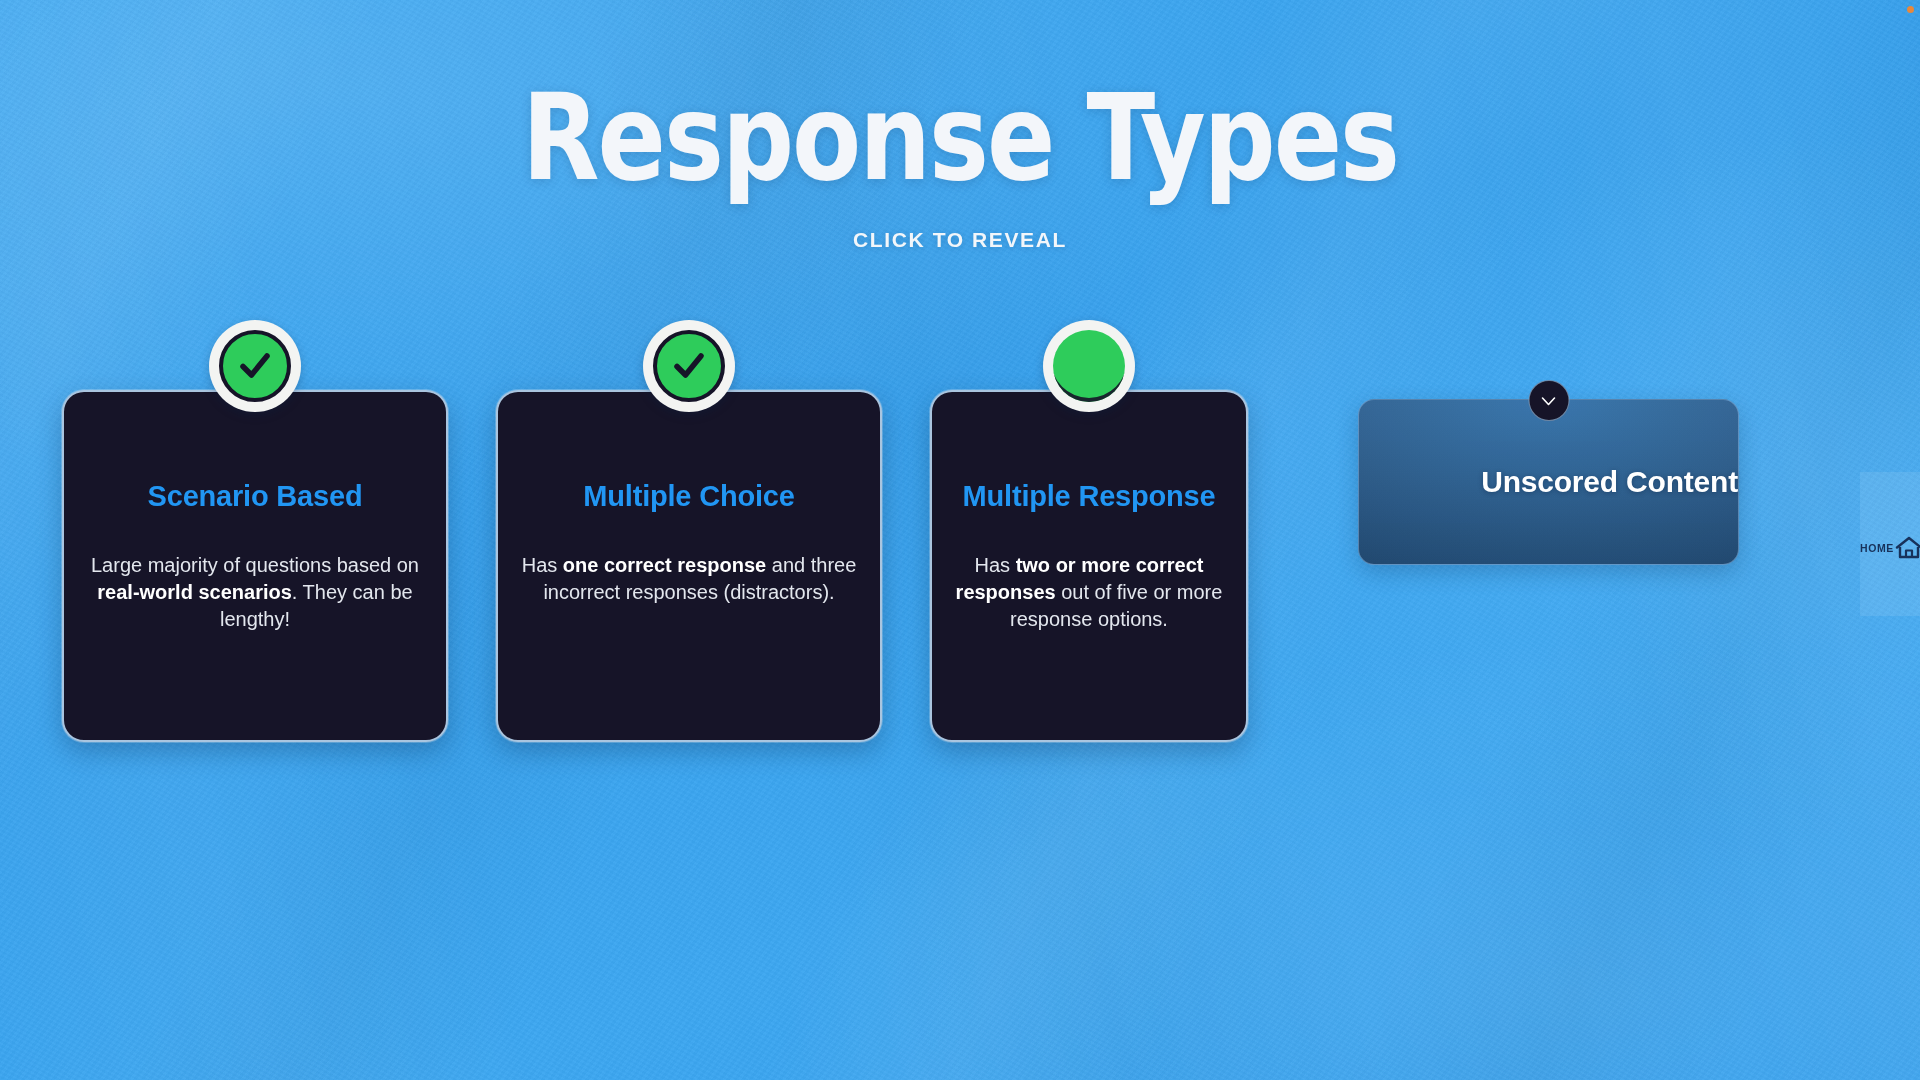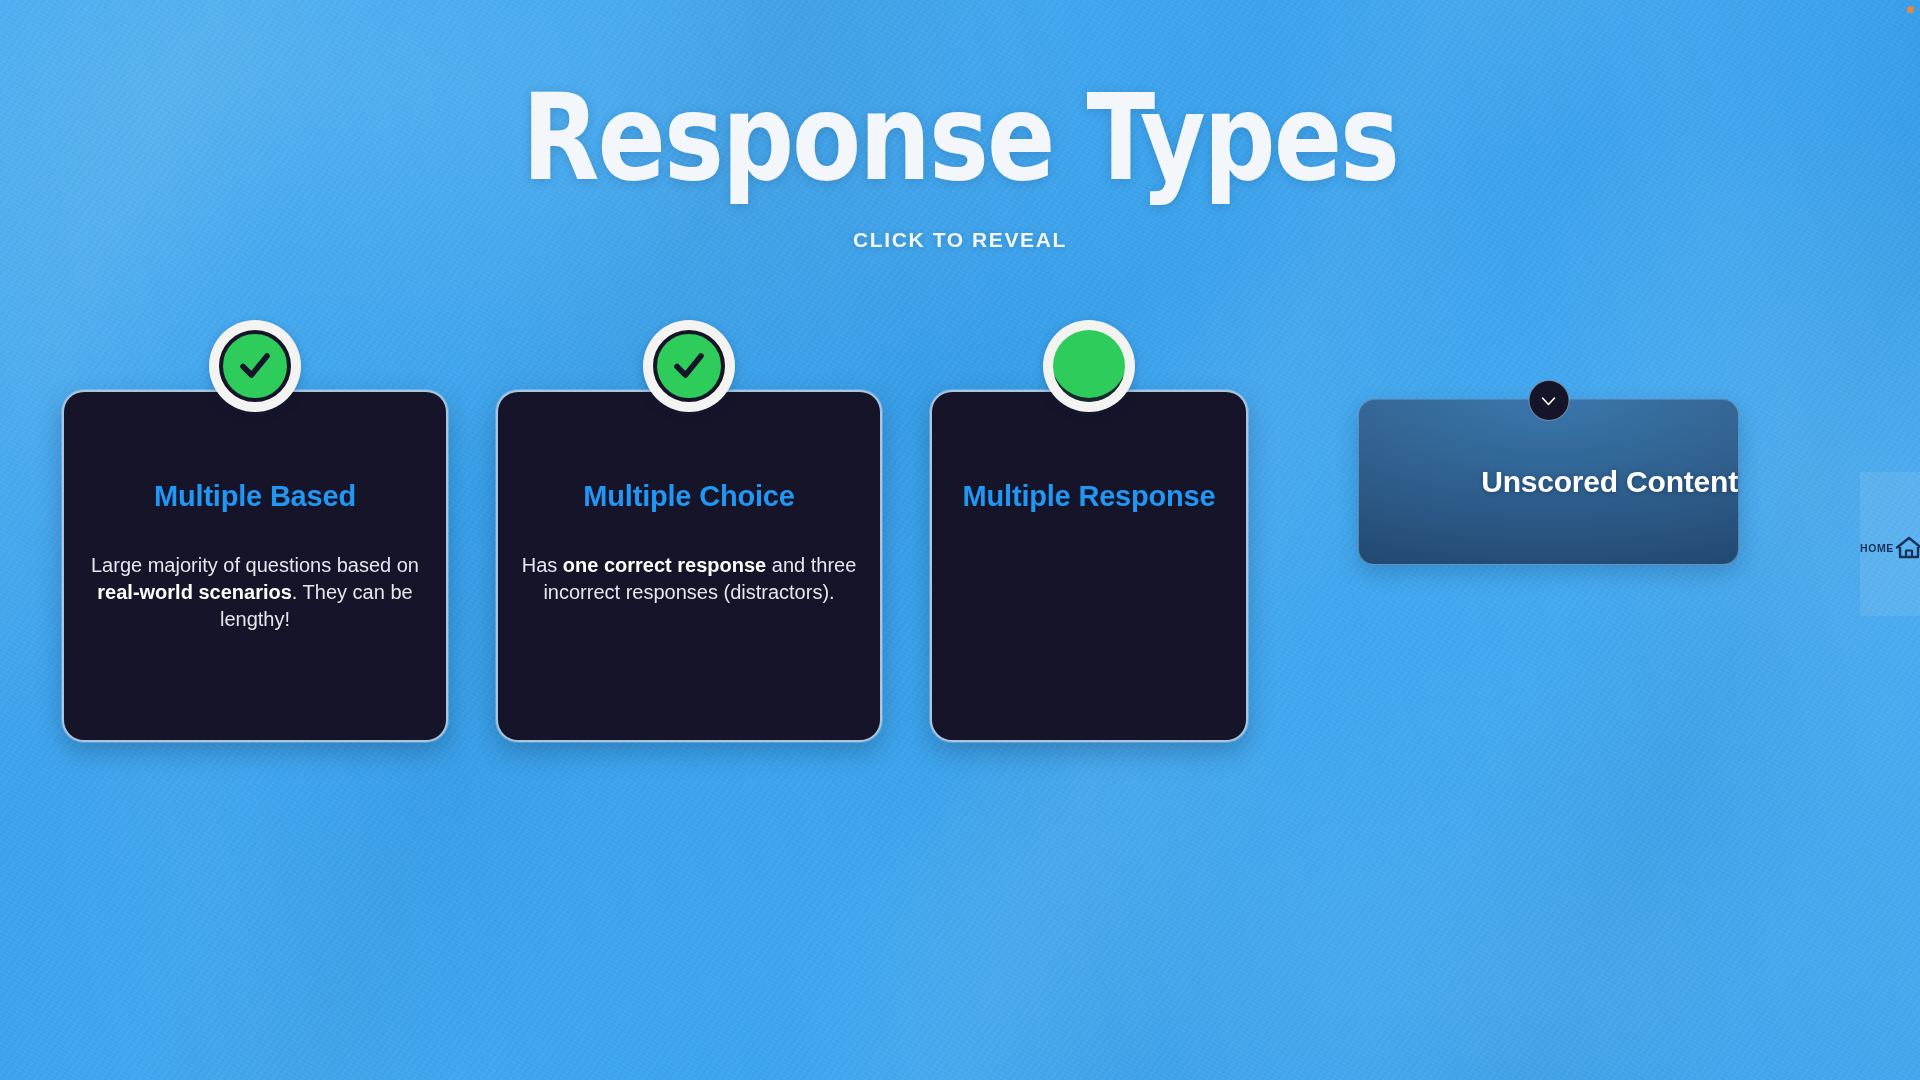--- a/index.html
+++ b/index.html
@@ -215,41 +215,42 @@
   <div class="card-row">
 
     <div class="card card-1 revealed">
       <div class="badge">
         <div class="badge-inner">
           <svg width="42" height="42" viewBox="0 0 42 42">
             <path d="M9 21.5 L17.5 30 L33 11" fill="none" stroke="#161428" stroke-width="5.5" stroke-linecap="round" stroke-linejoin="round"></path>
           </svg>
         </div>
       </div>
-      <div class="card-title">Multiple Based</div>
+      <div class="card-title">Scenario Based</div>
       <div class="card-body"><span>Large majority of questions based on </span><b>real-world scenarios</b><span>. They can be lengthy!</span></div>
     </div>
 
     <div class="card card-2 revealed">
       <div class="badge">
         <div class="badge-inner">
           <svg width="42" height="42" viewBox="0 0 42 42">
             <path d="M9 21.5 L17.5 30 L33 11" fill="none" stroke="#161428" stroke-width="5.5" stroke-linecap="round" stroke-linejoin="round"></path>
           </svg>
         </div>
       </div>
       <div class="card-title">Multiple Choice</div>
       <div class="card-body"><span>Has </span><b>one correct response</b><span> and three incorrect responses (distractors).</span></div>
     </div>
 
     <div class="card card-3 revealed">
       <div class="badge">
         <div class="badge-inner pending"></div>
       </div>
       <div class="card-title">Multiple Response</div>
+      <div class="card-body"><span>Has </span><b>two or more correct responses</b><span> out of five or more response options.</span></div>
     </div>
 
     <div class="card-4">
       <div class="chevron-badge">
         <svg width="20" height="20" viewBox="0 0 20 20">
           <path d="M4 7 L10 13.5 L16 7" fill="none" stroke="#FFFFFF" stroke-width="1.6" stroke-linecap="round" stroke-linejoin="round"></path>
         </svg>
       </div>
       <div class="card-4-title">Unscored Content</div>
     </div>

